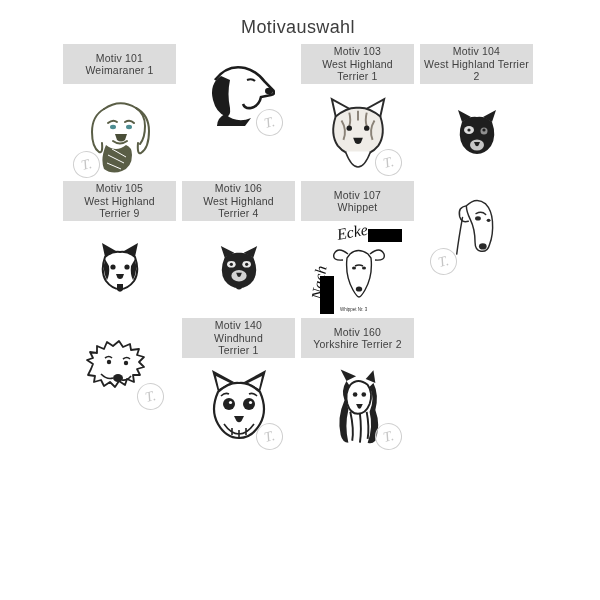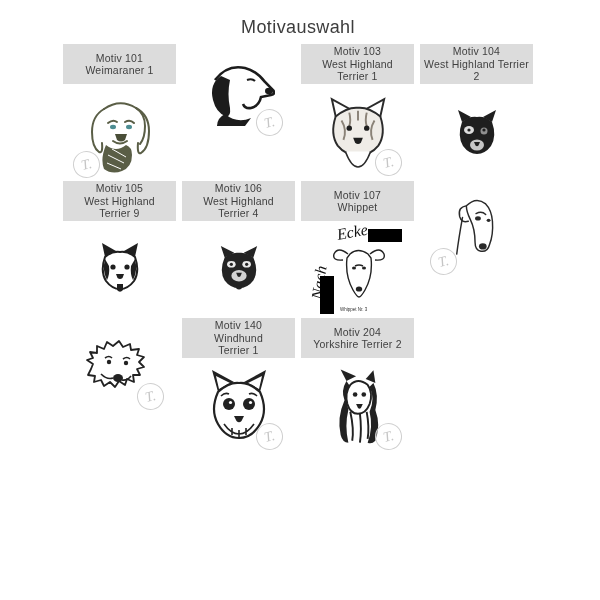--- a/index.html
+++ b/index.html
@@ -250,21 +250,21 @@
         <path d="M17 28 q4 -4 8 -2 M45 26 q4 -2 8 2" fill="none" stroke="#222222" stroke-width="1.6"></path>
       </svg>
       <div class="wm br">
           <span>T.</span>
         </div>
     </div>
   </div>
 
   <div class="cell">
     <div class="label">
-      <span>Motiv 204</span>
+      <span>Motiv 160</span>
       <span>Yorkshire Terrier 2</span>
       <span></span>
     </div>
     <div class="art">
       <svg viewBox="0 0 56 82" width="54" height="80">
         <path d="M16 14 L10 2 L26 9 Z" fill="#222222"></path>
         <path d="M36 12 L44 3 L46 16 Z" fill="#222222"></path>
         <path d="M16 14 Q10 24 14 34 Q6 52 10 70 Q12 78 18 78 Q14 60 18 44 Q14 30 20 20 Z" fill="#222222"></path>
         <path d="M44 16 Q50 28 46 44 Q52 60 46 76 Q42 80 38 78 Q44 62 40 46 Q46 32 40 20 Z" fill="#222222"></path>
         <path d="M20 18 Q28 10 38 18 Q44 26 40 38 Q36 48 28 48 Q20 48 17 38 Q14 26 20 18 Z" fill="#ffffff" stroke="#222222" stroke-width="2"></path>

